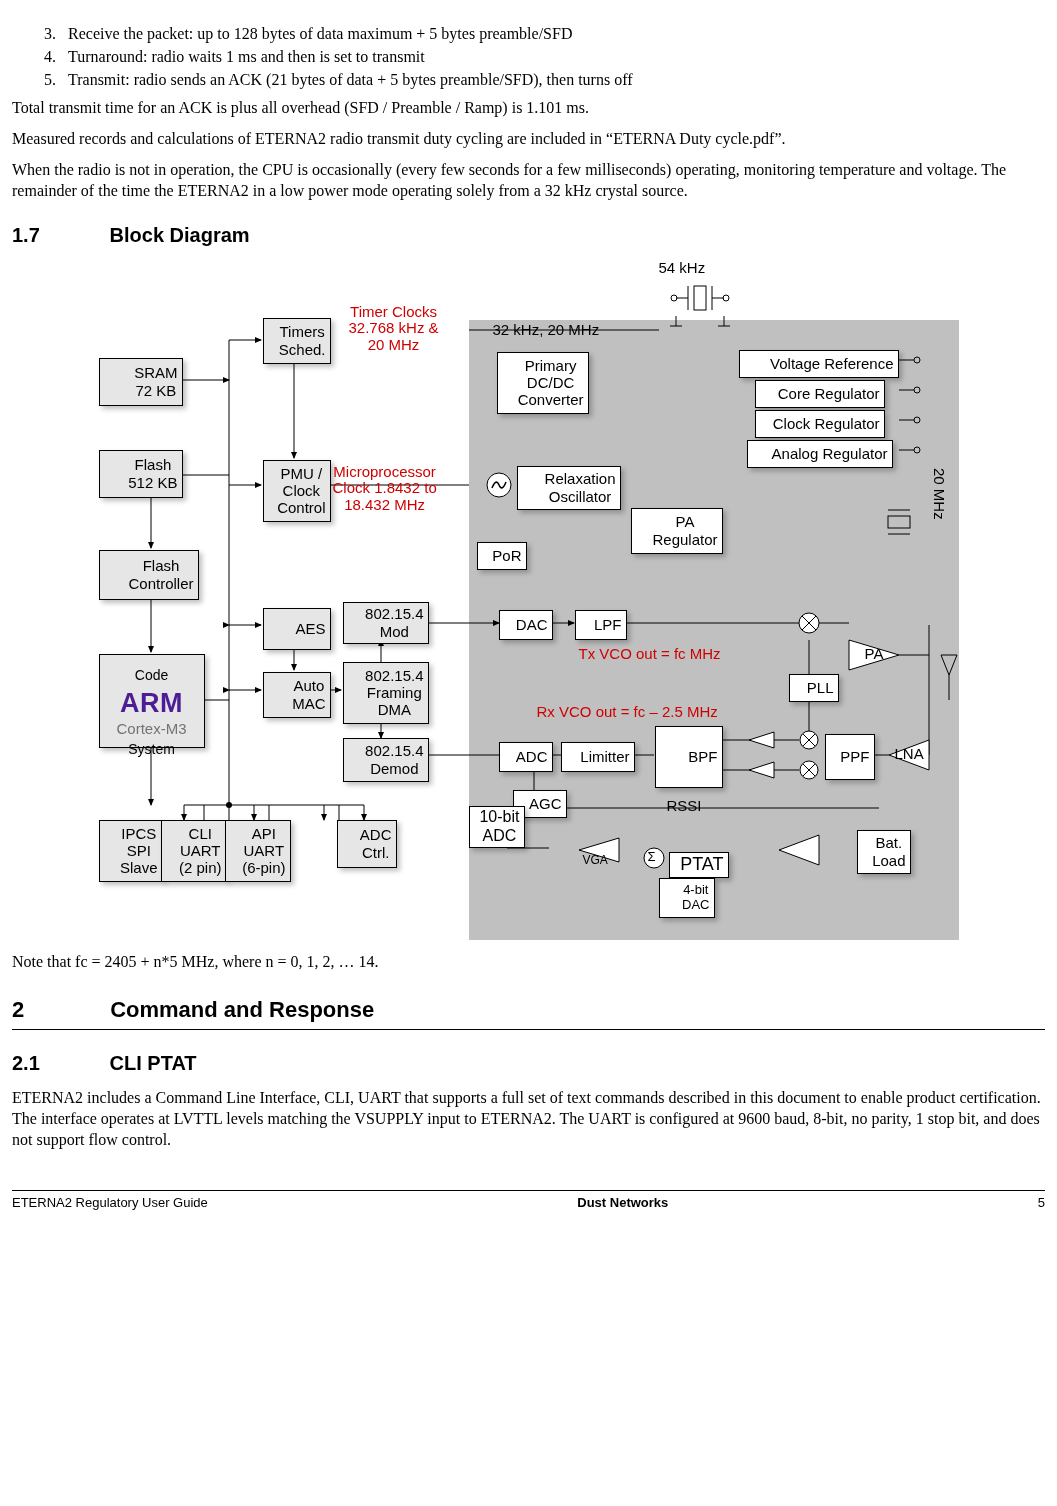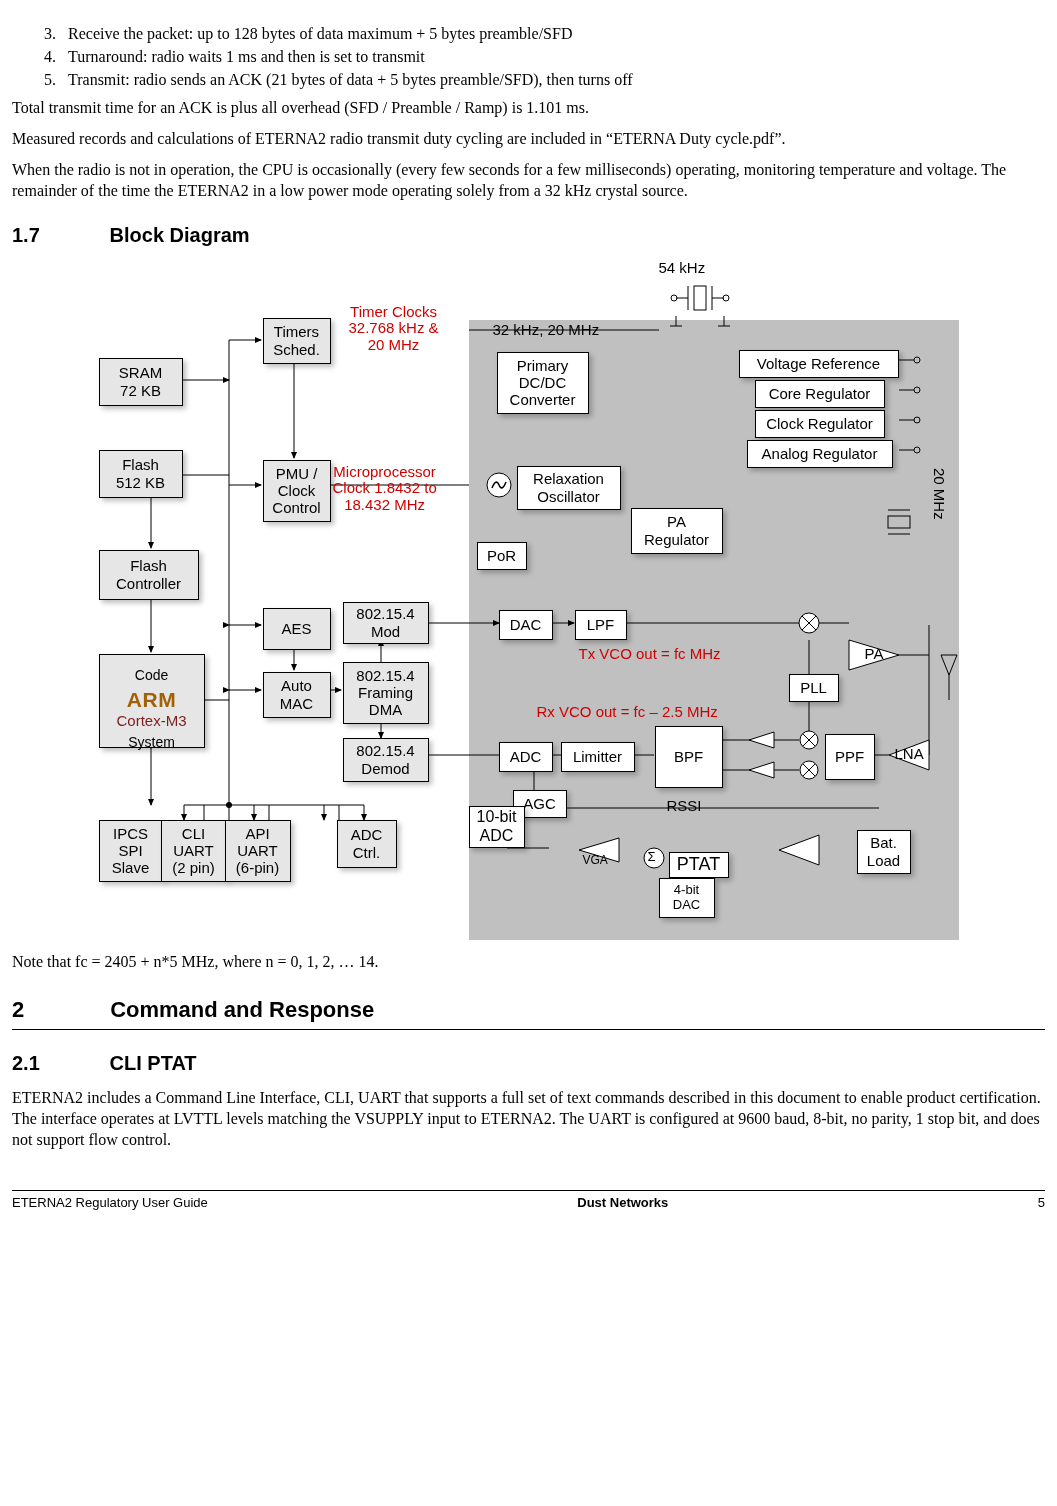--- a/index.html
+++ b/index.html
@@ -61,21 +61,21 @@
     width: 490px;
     height: 620px;
     background: #c0c0c0;
   }
   .box {
     position: absolute;
     background: #fff;
     border: 1px solid #000;
     text-align: center;
     display: flex;
-    align-items: center;
+    align-items: flex-end;
     justify-content: center;
     flex-direction: column;
     line-height: 1.15;
     padding: 2px 4px;
     box-shadow: 3px 3px 5px rgba(0,0,0,0.25);
   }
   .lbl {
     position: absolute;
     color: #000;
     white-space: nowrap;
@@ -90,27 +90,27 @@
     height: 92px;
     background: #e6e6e6;
     border: 1px solid #000;
     font-size: 14px;
     text-align: center;
     box-shadow: 3px 3px 5px rgba(0,0,0,0.25);
   }
   .armbox .arm {
     font-family: Arial, sans-serif;
     font-weight: 900;
-    font-size: 21px;
+    font-size: 27px;
     letter-spacing: 0.5px;
-    color: #a16207;
+    color: #4c1d95;
     margin-top: 2px;
   }
   .armbox .ctx {
-    color: #7f1d1d;
+    color: #737373;
     font-size: 15px;
     margin-top: -2px;
   }
   svg.wires {
     position: absolute;
     left: 0;
     top: 0;
     width: 860px;
     height: 680px;
     pointer-events: none;

